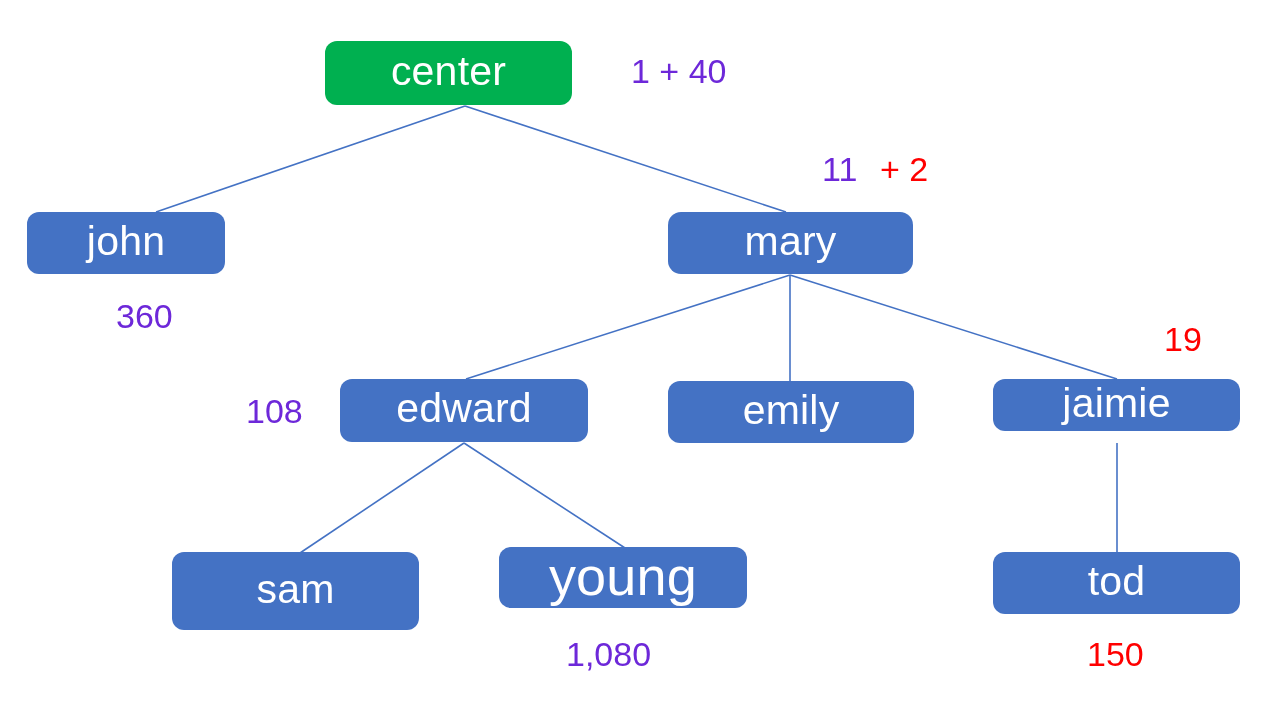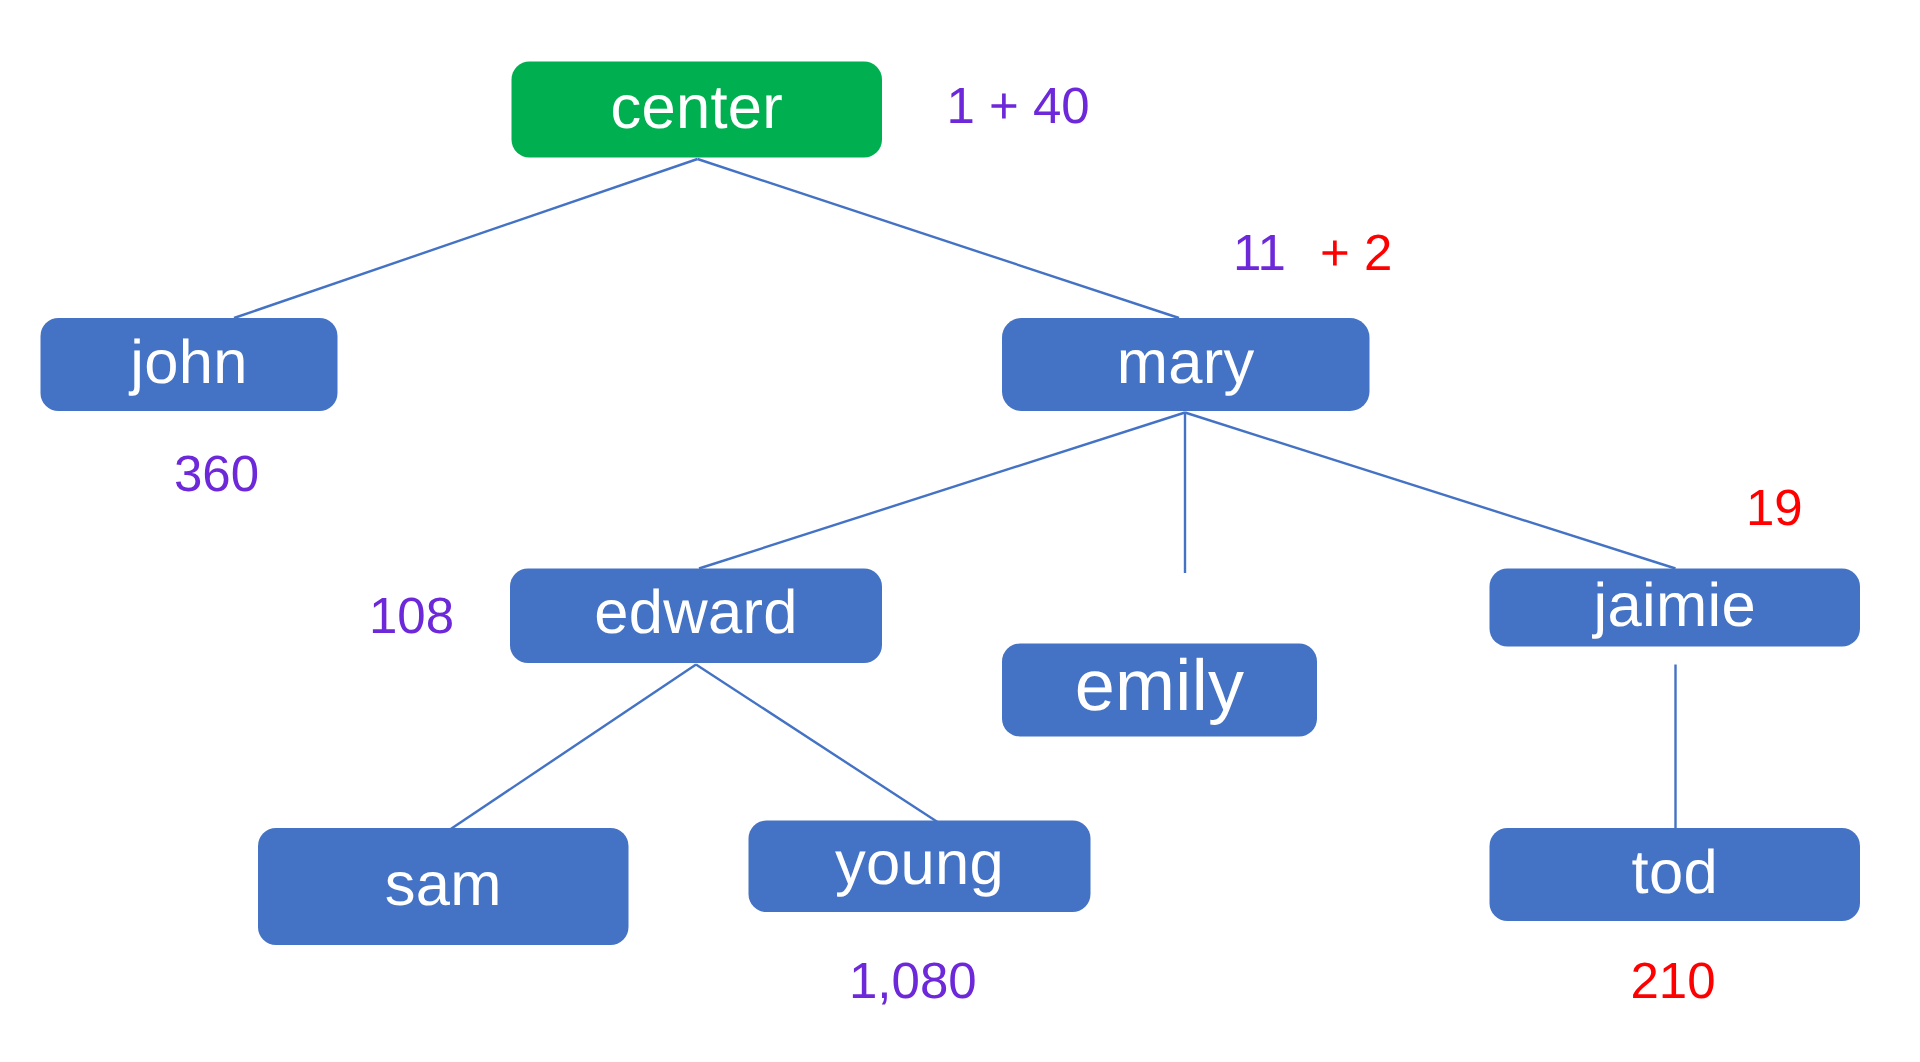--- a/index.html
+++ b/index.html
@@ -67,57 +67,57 @@
       <line x1="465" y1="106" x2="786" y2="212"></line>
       <line x1="790" y1="275" x2="466" y2="379"></line>
       <line x1="790" y1="275" x2="790" y2="382"></line>
       <line x1="790" y1="275" x2="1117" y2="379"></line>
       <line x1="464" y1="443" x2="300" y2="553"></line>
       <line x1="464" y1="443" x2="625" y2="548"></line>
       <line x1="1117" y1="443" x2="1117" y2="552"></line>
     </g>
   </svg>
 
-  <div class="node node-green" style="left:341px; top:41px; width:247px; height:64px; font-size:41px;">
+  <div class="node node-green" style="left:325px; top:41px; width:247px; height:64px; font-size:41px;">
     <span class="node-label">center</span>
   </div>
   <div class="annot" style="left:631px; top:54px; font-size:34px;">1 + 40</div>
 
   <div class="node node-blue" style="left:27px; top:212px; width:198px; height:62px; font-size:41px;">
     <span class="node-label">john</span>
   </div>
   <div class="annot" style="left:116px; top:299px; font-size:34px;">360</div>
 
   <div class="node node-blue" style="left:668px; top:212px; width:245px; height:62px; font-size:41px;border-radius:13px;">
     <span class="node-label">mary</span>
   </div>
   <div class="annot" style="left:822px; top:152px; font-size:34px;">11</div>
   <div class="annot annot-red" style="left:880px; top:152px; font-size:34px;">+ 2</div>
 
   <div class="annot" style="left:246px; top:394px; font-size:34px;">108</div>
   <div class="node node-blue" style="left:340px; top:379px; width:248px; height:63px; font-size:41px;">
     <span class="node-label">edward</span>
   </div>
 
-  <div class="node node-blue" style="left:668px; top:381px; width:210px; height:62px; font-size:48px;margin-top:48px;">
+  <div class="node node-blue" style="left:668px; top:381px; width:246px; height:62px; font-size:41px;">
     <span class="node-label">emily</span>
   </div>
 
   <div class="node node-blue" style="left:993px; top:379px; width:247px; height:52px; font-size:41px;">
     <span class="node-label">jaimie</span>
   </div>
   <div class="annot annot-red" style="left:1164px; top:322px; font-size:34px;">19</div>
 
   <div class="node node-blue" style="left:172px; top:552px; width:247px; height:78px; font-size:41px;">
     <span class="node-label">sam</span>
   </div>
 
-  <div class="node node-blue" style="left:499px; top:547px; width:228px; height:61px; font-size:41px;text-align:center;">
+  <div class="node node-blue" style="left:499px; top:547px; width:248px; height:61px; font-size:54px;text-align:center;">
     <span class="node-label">young</span>
   </div>
   <div class="annot" style="left:566px; top:637px; font-size:34px;">1,080</div>
 
   <div class="node node-blue" style="left:993px; top:552px; width:247px; height:62px; font-size:41px;">
     <span class="node-label">tod</span>
   </div>
-  <div class="annot annot-red" style="left:1087px; top:637px; font-size:34px;">210</div>
+  <div class="annot annot-red" style="left:1087px; top:637px; font-size:34px;">150</div>
 
 </div>
 
 </body></html>

